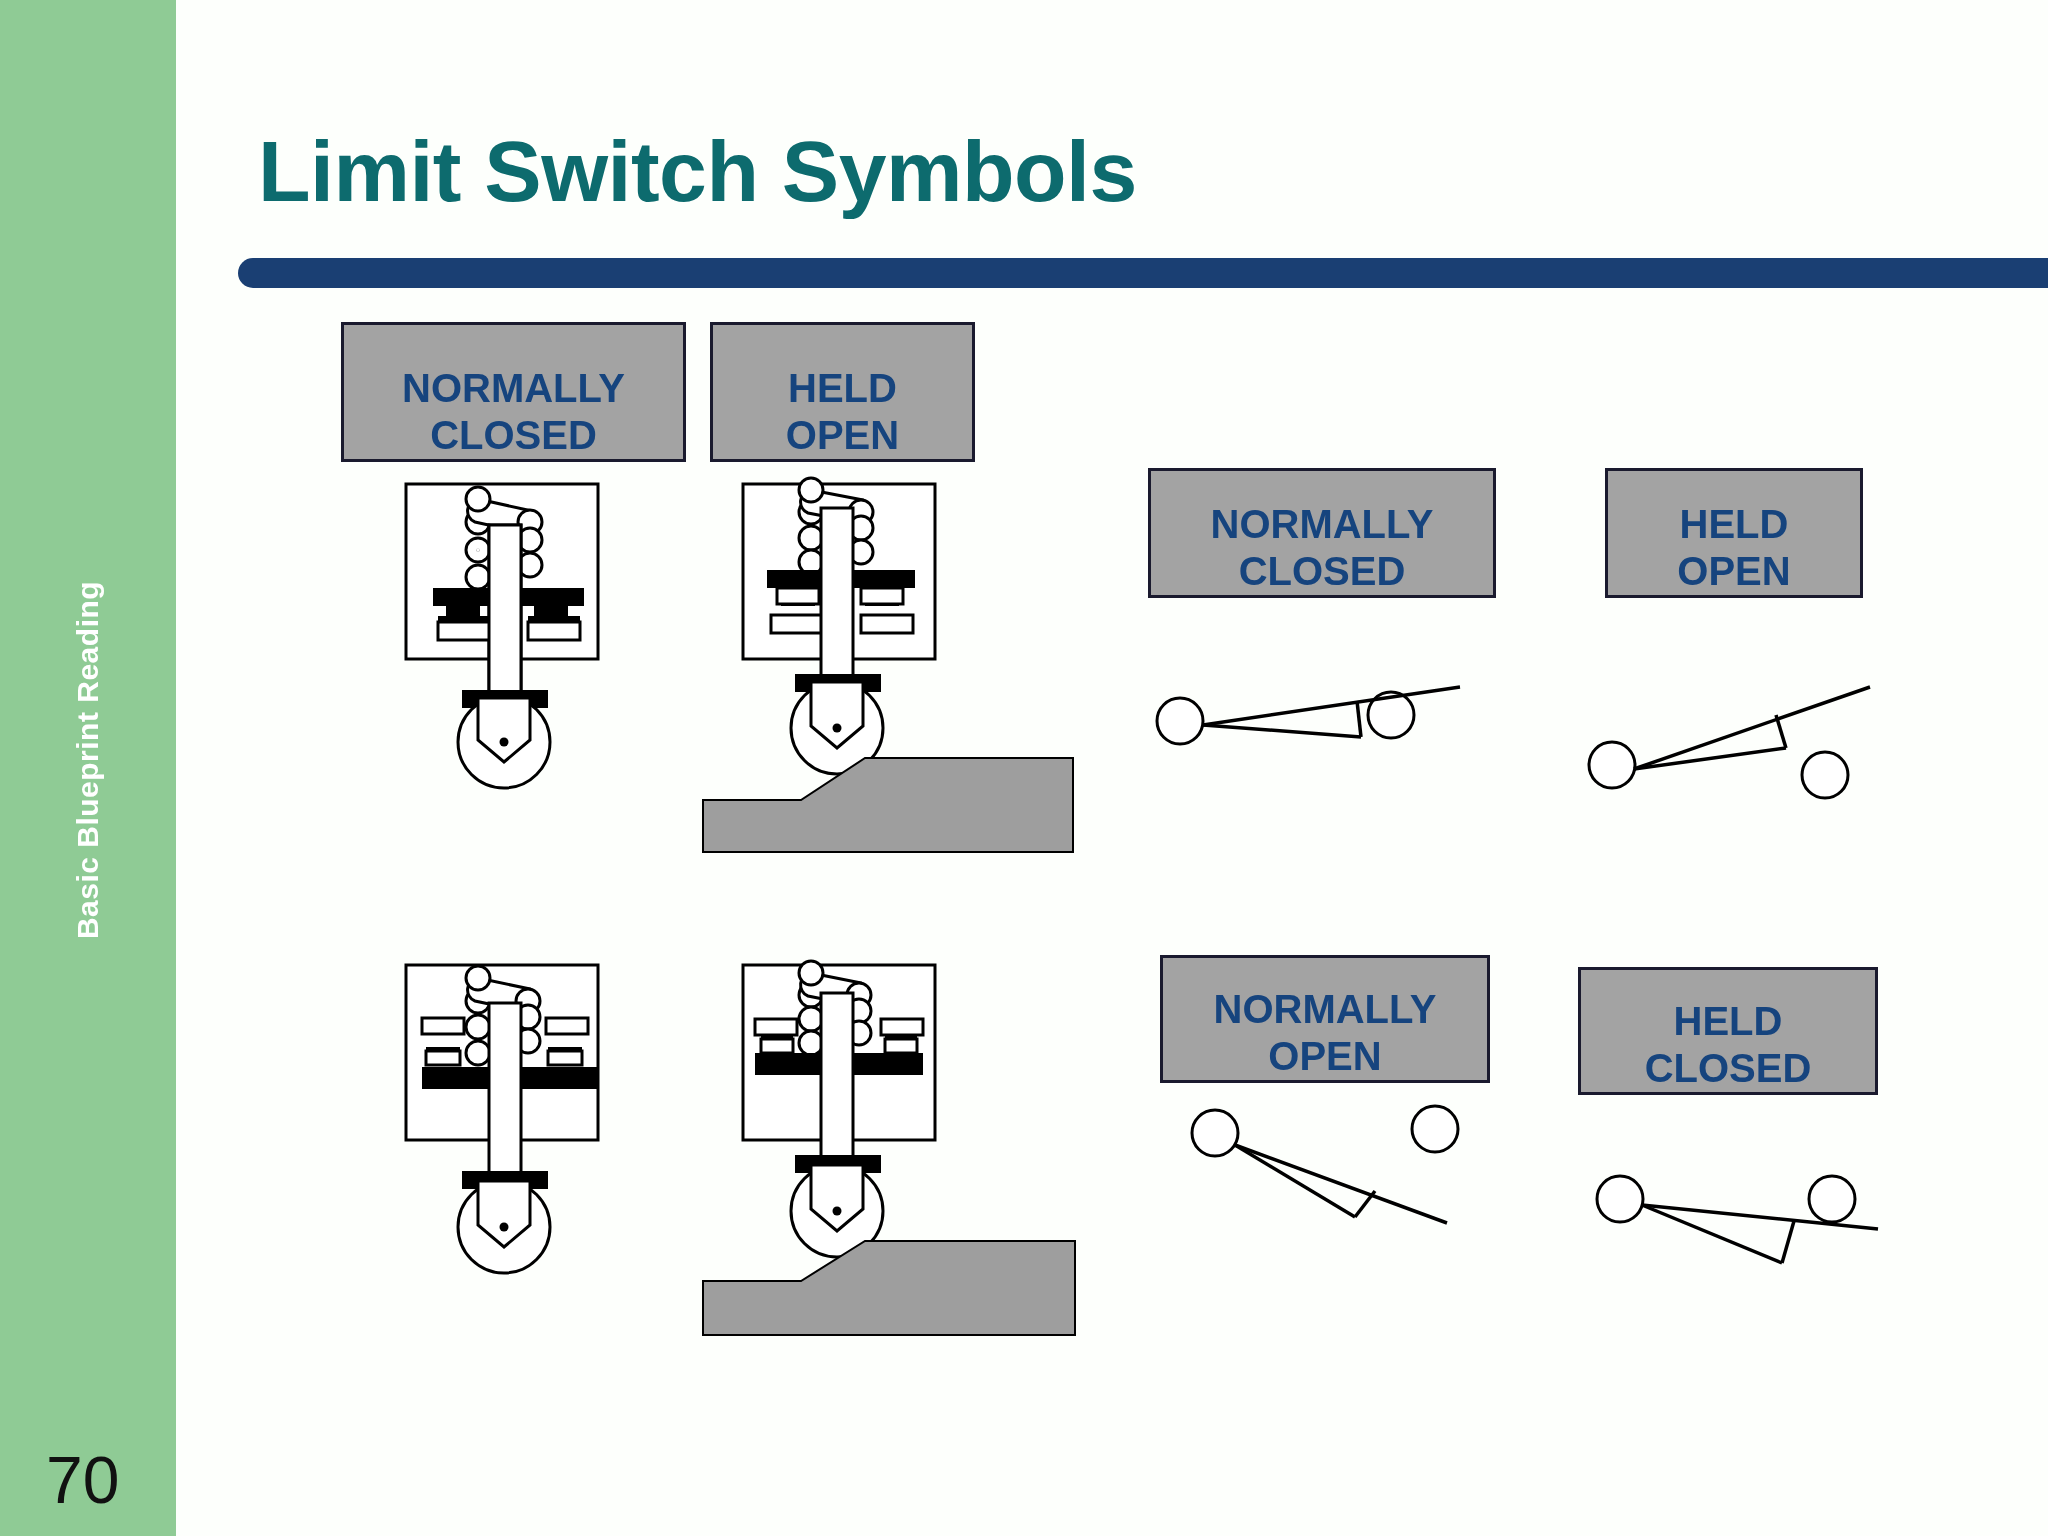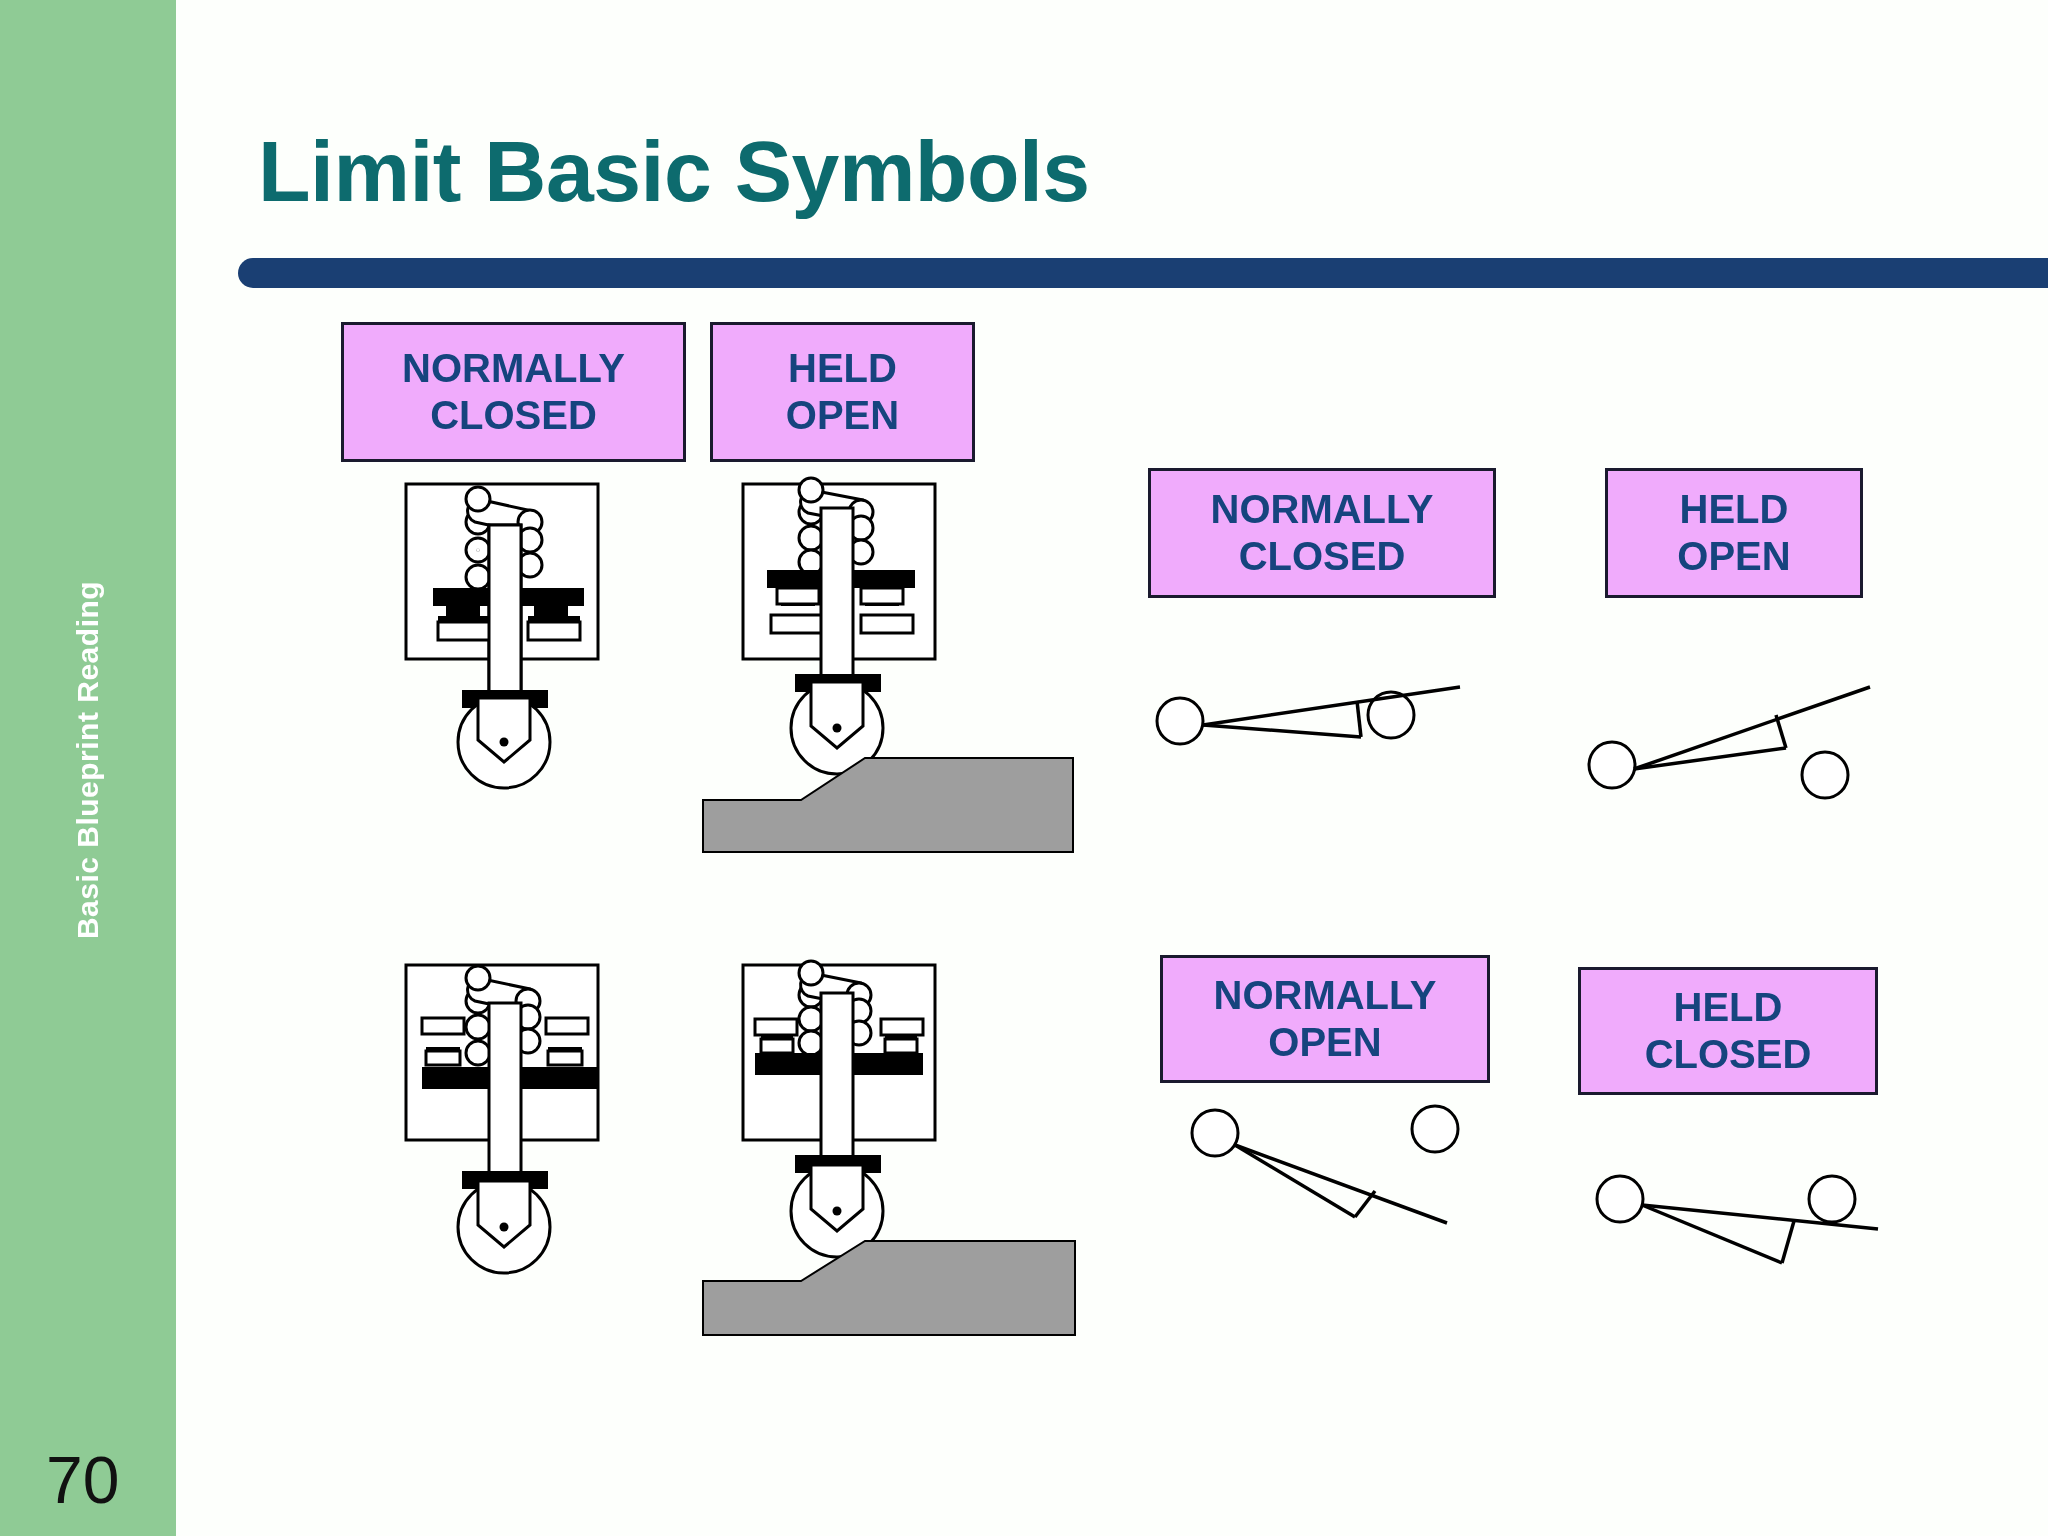--- a/index.html
+++ b/index.html
@@ -65,26 +65,26 @@
     width: 1810px;
     height: 30px;
     background: #1a3f73;
     border-top-left-radius: 15px;
     border-bottom-left-radius: 15px;
   }
   
   .label-box {
     position: absolute;
     border: 3px solid #1a1a2e;
-    background: #f0abfc;
+    background: #a3a3a3;
     box-sizing: border-box;
     display: flex;
     flex-direction: column;
     align-items: center;
-    justify-content: center;
+    justify-content: flex-end;
     color: #16447e;
     font-weight: bold;
     font-size: 40px;
     line-height: 1.18;
     text-align: center;
   }
   .label-box span { display: block; }
   
   .mech-wrap, .schem-wrap {
     position: absolute;
@@ -94,21 +94,21 @@
 </head>
 <body>
 
 <div id="slide">
 
   <div id="sidebar">
     <div id="sidebar-label">Basic Blueprint Reading</div>
     <div id="page-number">70</div>
   </div>
 
-  <div id="title">Limit Basic Symbols</div>
+  <div id="title">Limit Switch Symbols</div>
   <div id="title-bar"></div>
 
   <div class="label-box" style="left:341px; top:322px; width:345px; height:140px;">
     <span>NORMALLY</span>
     <span>CLOSED</span>
   </div>
 
   <div class="label-box" style="left:710px; top:322px; width:265px; height:140px;">
     <span>HELD</span>
     <span>OPEN</span>

